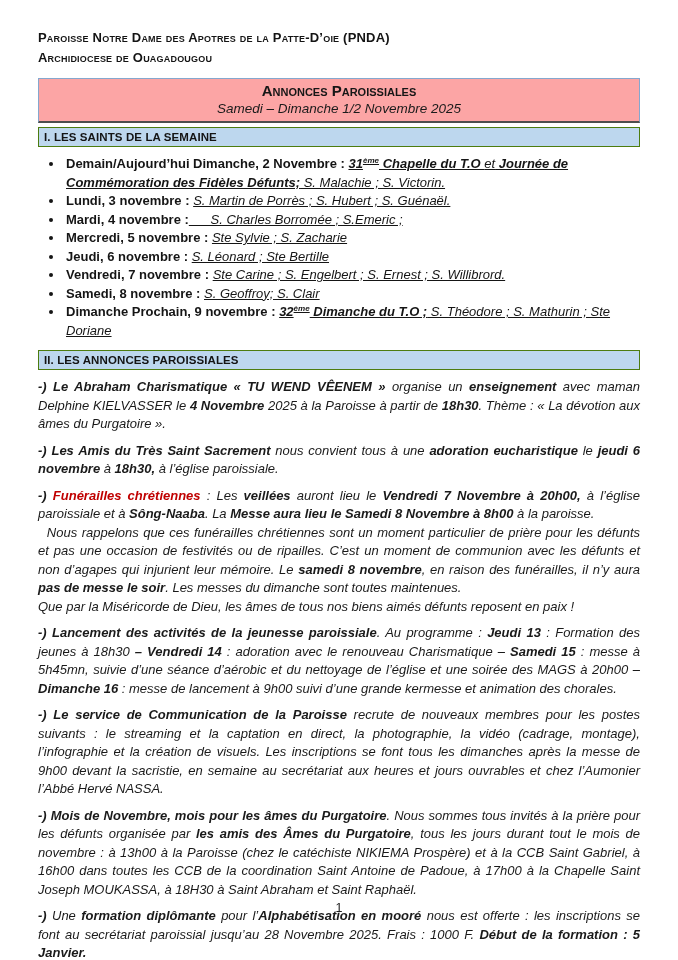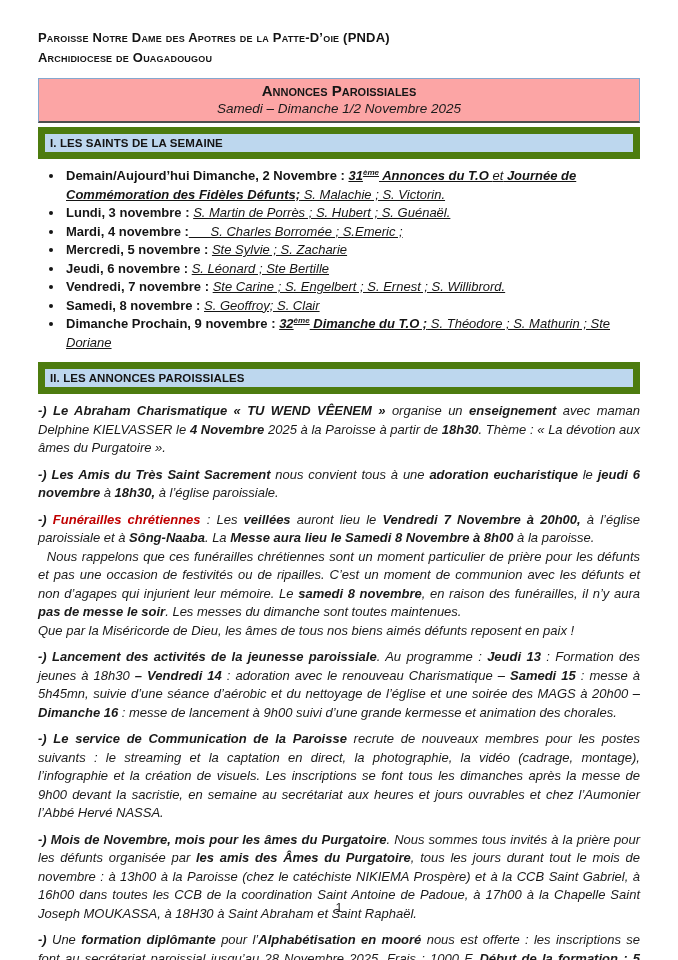--- a/index.html
+++ b/index.html
@@ -18,21 +18,21 @@
     border:1px solid #85A7CE;border-bottom:2px solid #4e4e4e;
     padding:2px 0 3px 0;
   }
   .banner-title{
     font-weight:bold;font-variant:small-caps;font-size:15px;line-height:19px;color:#161616;
   }
   .banner-subtitle{
     font-style:italic;font-size:13.5px;line-height:18px;color:#1b1b1b;font-weight:500;text-align:center;
   }
   .bar{
-    margin-top:4px;background:#BDD7EE;border:7px solid #4d7c0f;
+    margin-top:4px;background:#BDD7EE;border:1px solid #4d7c0f;
     font-weight:bold;font-size:11.5px;line-height:16px;padding:1px 5px;color:#141414;
     letter-spacing:.1px;
   }
   ul.saints{margin:8px 0 10px 0;padding-left:26px;}
   ul.saints li{
     font-size:13px;line-height:18.5px;padding-left:2px;color:#151515;
   }
   #announcements{margin-top:2px;}
   .para{
     margin:8px 0 0 0;font-style:italic;font-size:13px;line-height:18.5px;
@@ -56,21 +56,21 @@
   <div class="org">Archidiocese de Ouagadougou</div>
 
   <div class="banner">
     <div class="banner-title">Annonces Paroissiales</div>
     <div class="banner-subtitle">Samedi – Dimanche 1/2 Novembre 2025</div>
   </div>
 
   <div class="bar">I. LES SAINTS DE LA SEMAINE</div>
 
   <ul class="saints" id="saints-list">
-      <li><span class="b">Demain/Aujourd’hui Dimanche, 2 Novembre : </span><span class="b i">31</span><span class="b i sup">ème</span><span class="b i"> Annonces du T.O </span><span class="i">et</span><span class="b i"> Journée de Commémoration des Fidèles Défunts;</span><span class="i"> S. Malachie ; S. Victorin.</span></li>
+      <li><span class="b">Demain/Aujourd’hui Dimanche, 2 Novembre : </span><span class="b i">31</span><span class="b i sup">ème</span><span class="b i"> Chapelle du T.O </span><span class="i">et</span><span class="b i"> Journée de Commémoration des Fidèles Défunts;</span><span class="i"> S. Malachie ; S. Victorin.</span></li>
       <li><span class="b">Lundi, 3 novembre : </span><span class="i">S. Martin de Porrès ; S. Hubert ; S. Guénaël.</span></li>
       <li><span class="b">Mardi, 4 novembre :</span><span class="i">&nbsp;&nbsp;&nbsp;&nbsp;&nbsp;&nbsp;S. Charles Borromée ; S.Emeric ;</span></li>
       <li><span class="b">Mercredi, 5 novembre : </span><span class="i">Ste Sylvie ; S. Zacharie</span></li>
       <li><span class="b">Jeudi, 6 novembre : </span><span class="i">S. Léonard ; Ste Bertille</span></li>
       <li><span class="b">Vendredi, 7 novembre : </span><span class="i">Ste Carine ; S. Engelbert ; S. Ernest ; S. Willibrord.</span></li>
       <li><span class="b">Samedi, 8 novembre : </span><span class="i">S. Geoffroy; S. Clair</span></li>
       <li><span class="b">Dimanche Prochain, 9 novembre : </span><span class="b i">32</span><span class="b i sup">ème</span><span class="b i"> Dimanche du T.O ;</span><span class="i"> S. Théodore ; S. Mathurin ; Ste Doriane</span></li>
     </ul>
 
   <div class="bar">II. LES ANNONCES PAROISSIALES</div>

